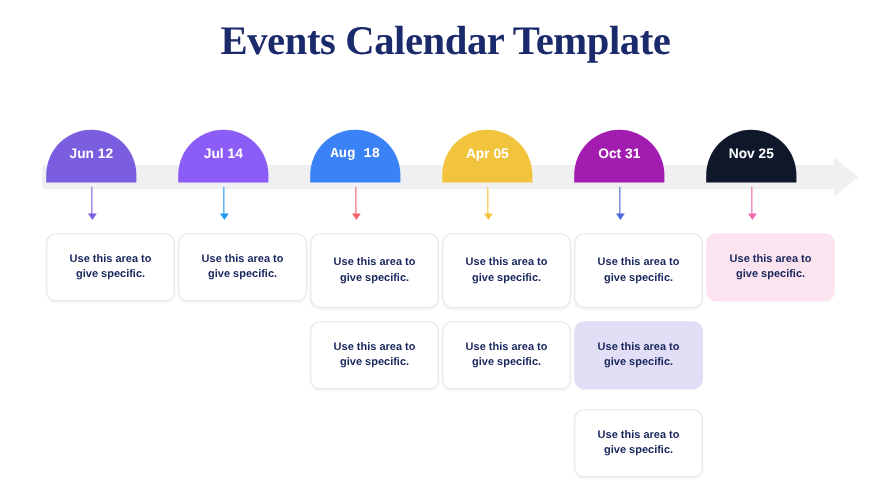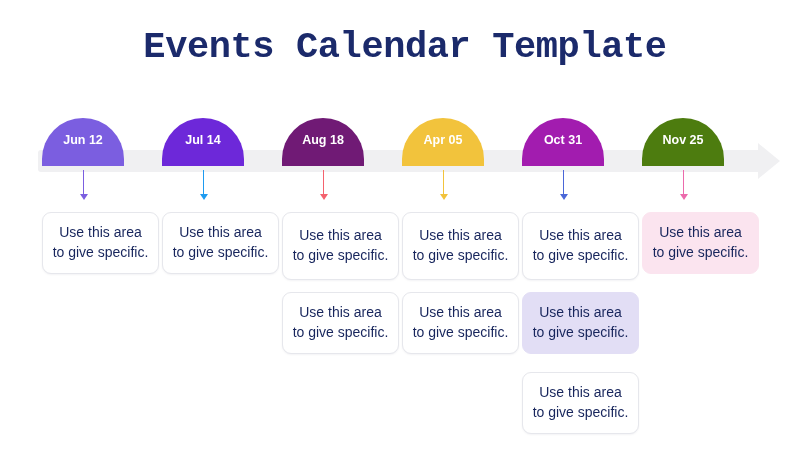--- a/index.html
+++ b/index.html
@@ -18,26 +18,26 @@
   
   #header {
     position: absolute;
     top: 0;
     left: 0;
     width: 810px;
     text-align: center;
   }
   #page-title {
     margin: 0;
-    padding-top: 26px;
+    padding-top: 16px;
     font-size: 37px;
     font-weight: bold;
     letter-spacing: -0.4px;
     color: #1b2a6b;
-    font-family: Liberation Mono, monospace;
+    font-family: Liberation Serif, serif;
   }
   #page-subtitle {
     margin: 0;
     padding-top: 9px;
     font-size: 12.5px;
     color: #7d7f88;
     font-family: "Liberation Sans", sans-serif;
   }
 
   
@@ -124,54 +124,54 @@
     background: #ffffff;
     border: 1px solid #e6e7ec;
     box-shadow: 0 1px 2px rgba(20,25,60,0.05);
     display: flex;
     align-items: center;
     justify-content: center;
     text-align: center;
     padding: 6px 9px;
   }
   .card-text {
-    font-size: 14px;
-    font-weight: normal;
+    font-size: 10px;
+    font-weight: bold;
     line-height: 1.42;
     color: #17255c;
     font-family: "Liberation Sans", sans-serif;
   }
 </style>
 </head>
 <body>
 
 <div id="header">
   <h1 id="page-title">Events Calendar Template</h1>
 </div>
 
 <div id="timeline">
   <div class="timeline-bar"></div>
   <div class="timeline-arrowhead"></div>
   <div id="markers-container">
       <div class="marker" style="left: 42px; background: rgb(123, 94, 224);">
         <span>Jun 12</span>
       </div>
-      <div class="marker" style="left: 162px; background: #6d28d9;">
+      <div class="marker" style="left: 162px; background: #8b5cf6;">
         <span>Jul 14</span>
       </div>
-      <div class="marker" style="left: 282px; background: #701a75;">
+      <div class="marker" style="left: 282px; background: #3b82f6; font-family: Liberation Mono, monospace;">
         <span>Aug 18</span>
       </div>
       <div class="marker" style="left: 402px; background: rgb(242, 195, 60);">
         <span>Apr 05</span>
       </div>
       <div class="marker" style="left: 522px; background: #a21caf;">
         <span>Oct 31</span>
       </div>
-      <div class="marker" style="left: 642px; background: #4d7c0f;">
+      <div class="marker" style="left: 642px; background: #0f172a;">
         <span>Nov 25</span>
       </div>
     </div>
 </div>
 
 <div id="connectors-layer">
     <div class="connector" style="position: absolute; left: 83px; top: 170px; height: 30px;">
       <div class="stem" style="height: 25px; background: rgb(123, 94, 224);"></div>
       <div class="head" style="top: 24px; border-top: 6px solid rgb(123, 94, 224);"></div>
     </div>

